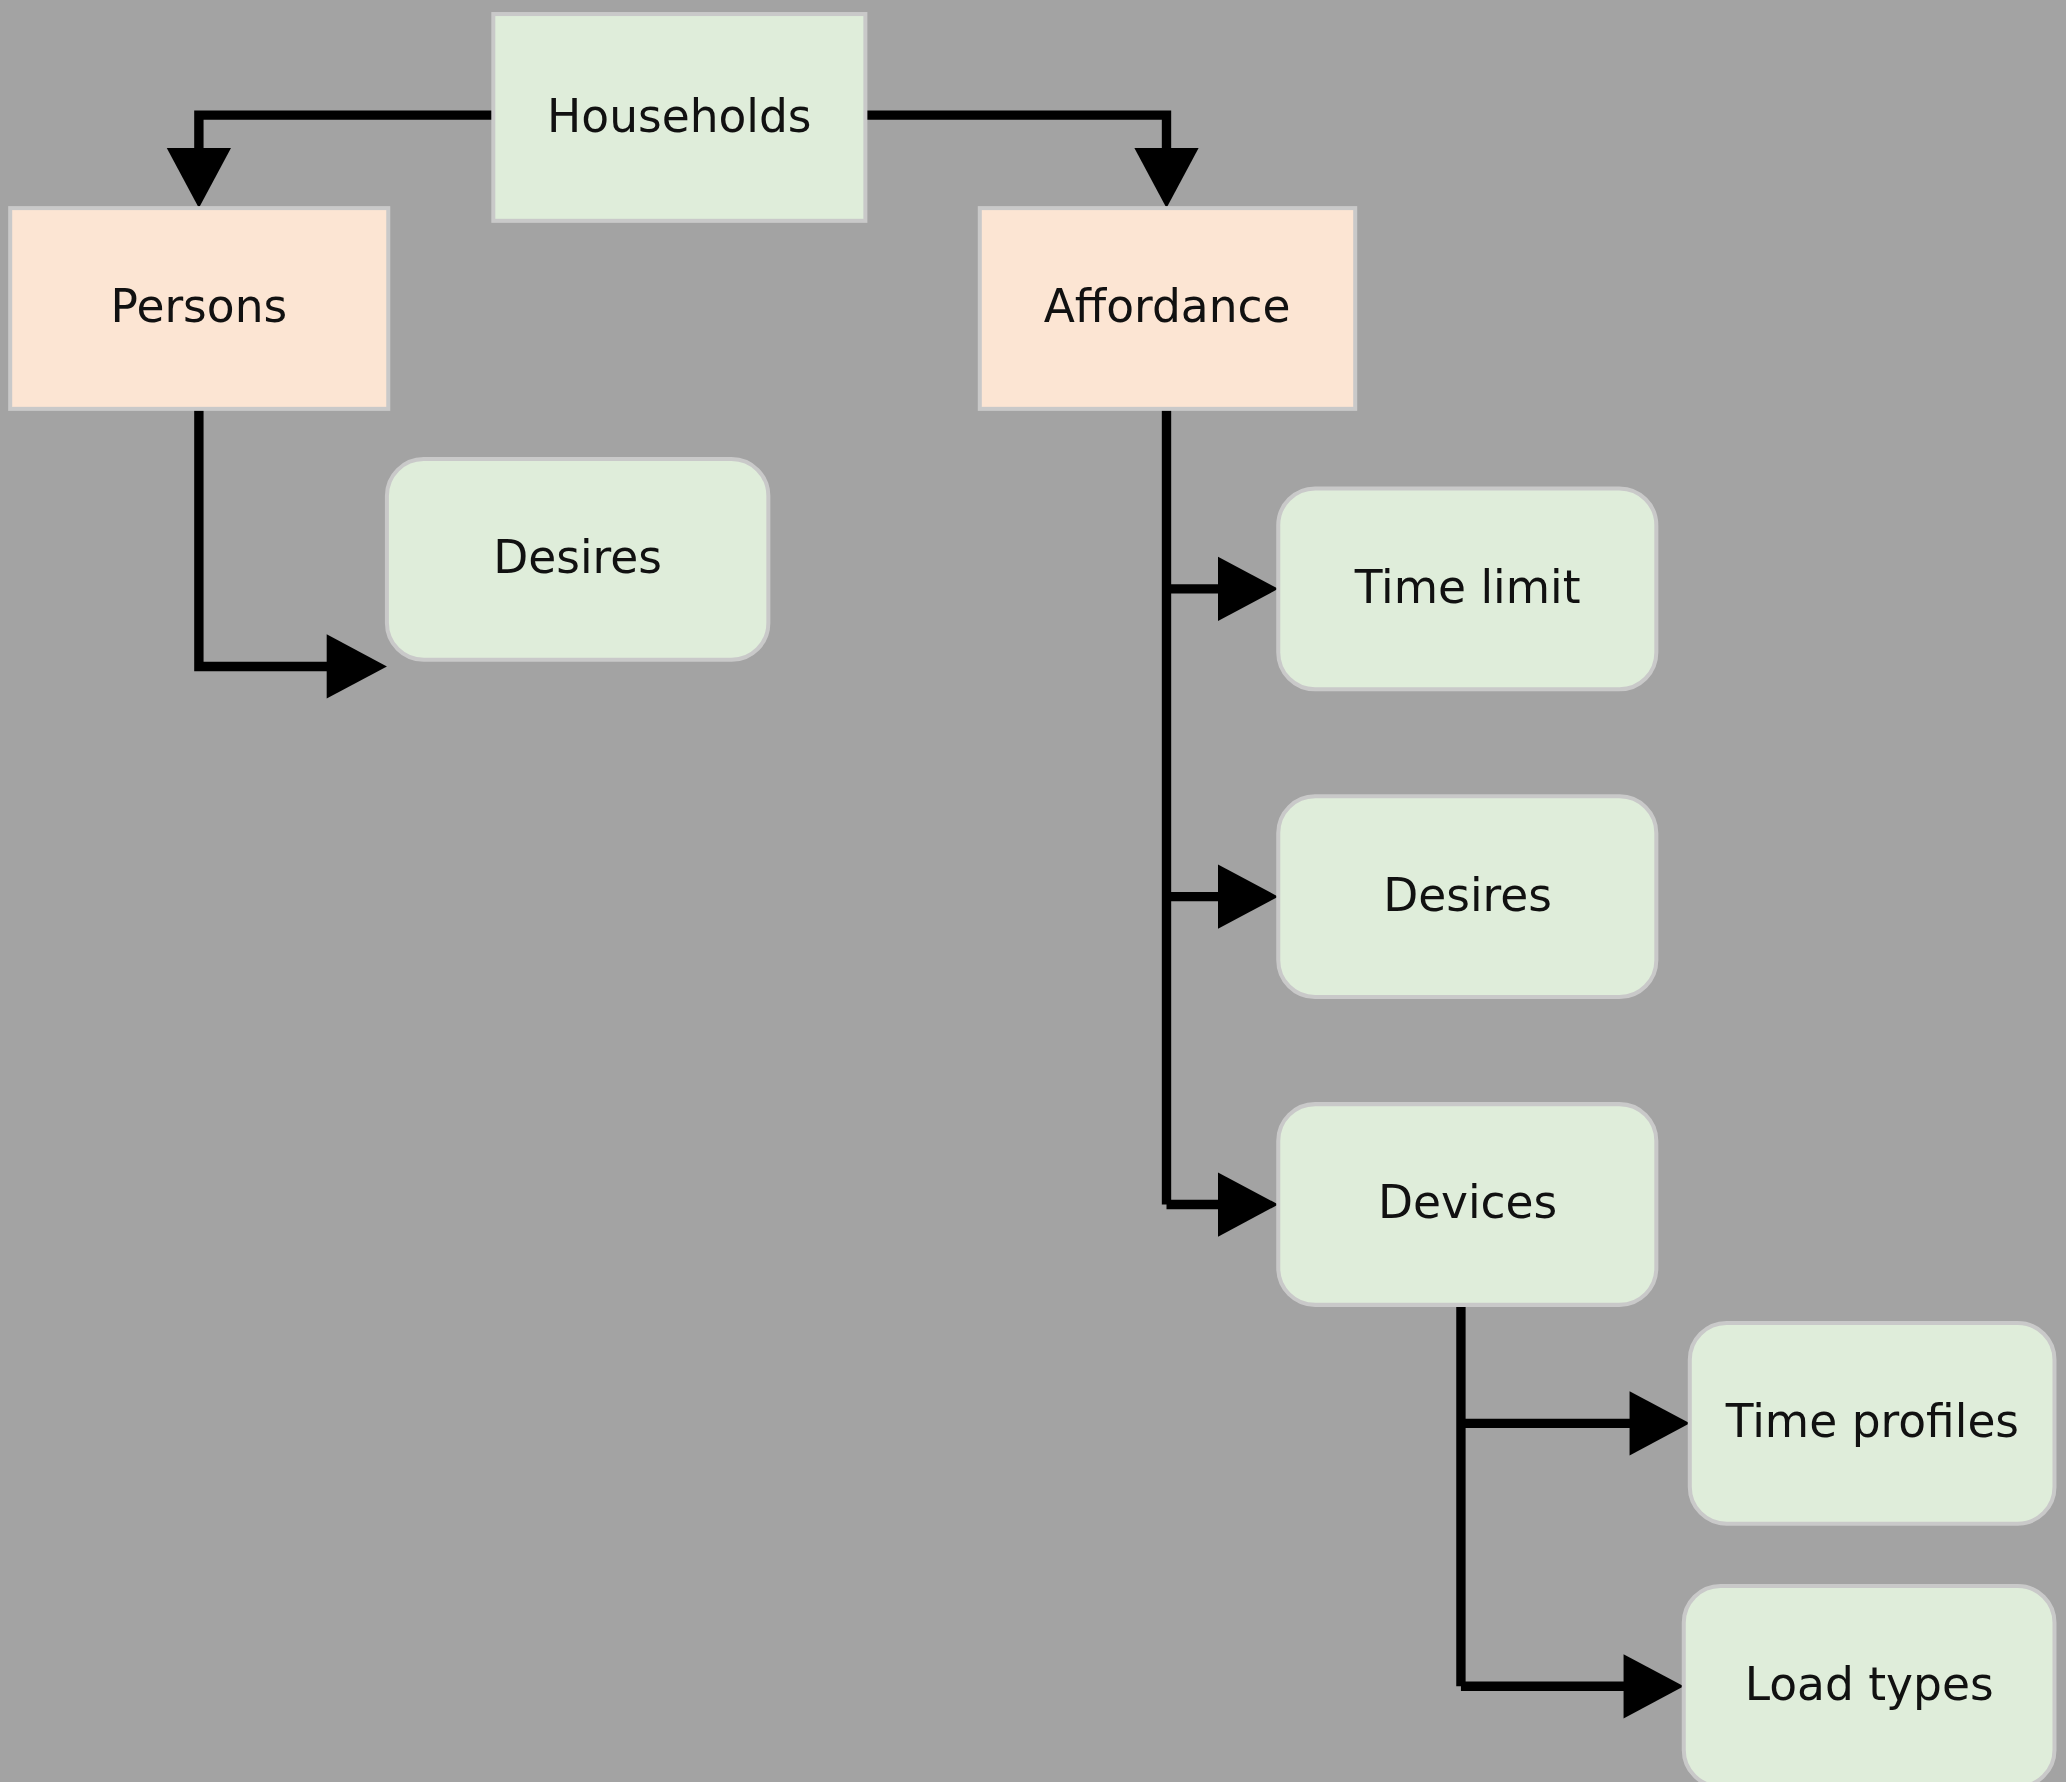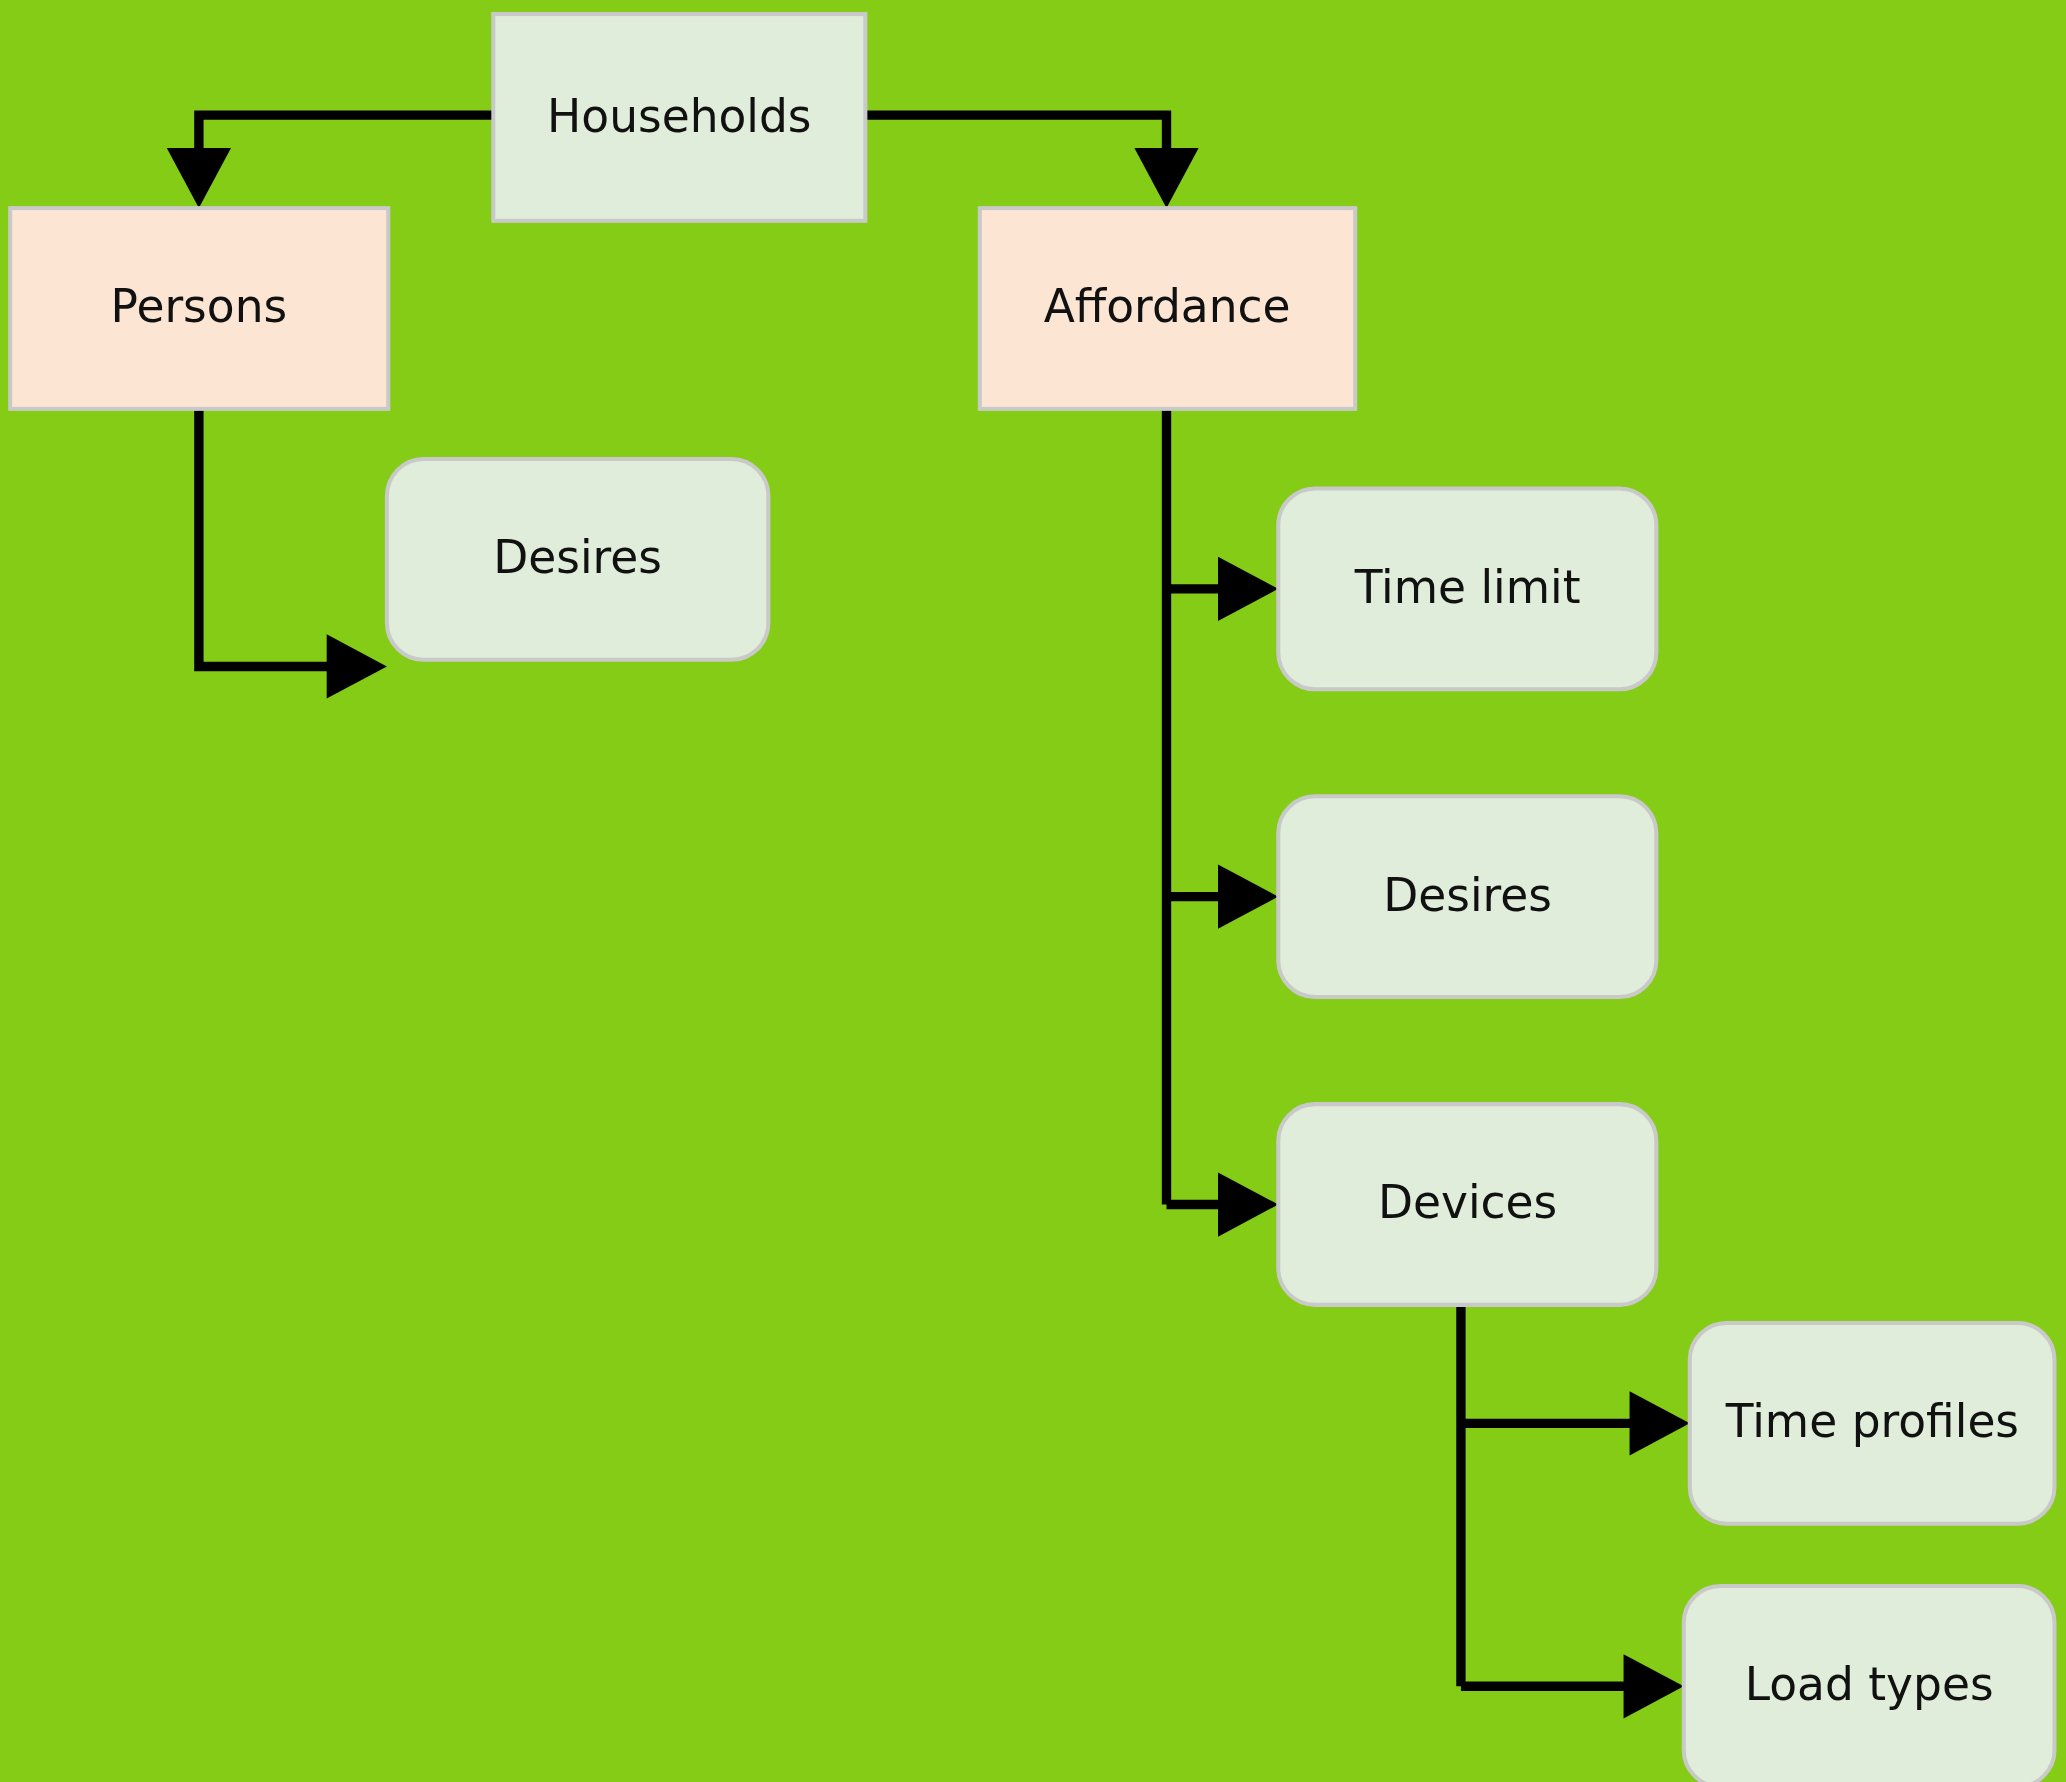--- a/index.html
+++ b/index.html
@@ -11,21 +11,21 @@
   body {
     font-family: "DejaVu Sans", "Liberation Sans", sans-serif;
     width: 2066px;
     height: 1782px;
     overflow: hidden;
   }
   #diagram-root {
     position: relative;
     width: 2066px;
     height: 1782px;
-    background: #84cc16;
+    background: #a3a3a3;
   }
   svg#diagram-svg {
     position: absolute;
     top: 0;
     left: 0;
     width: 2066px;
     height: 1782px;
     display: block;
   }
   .node-rect {

